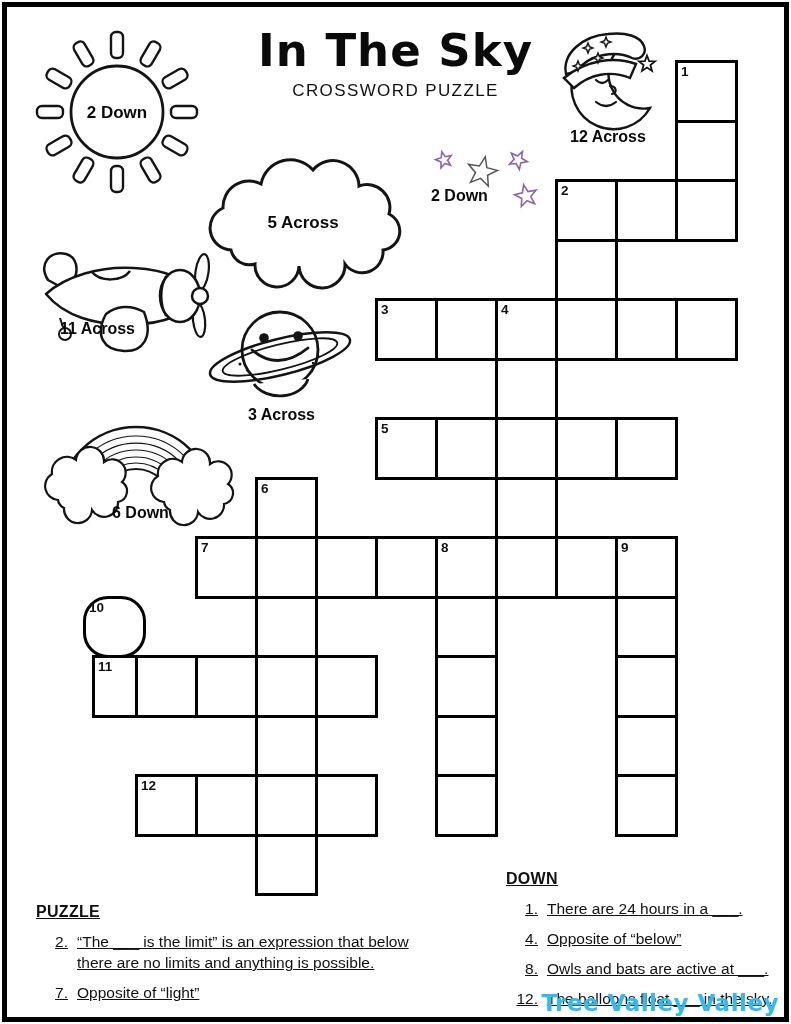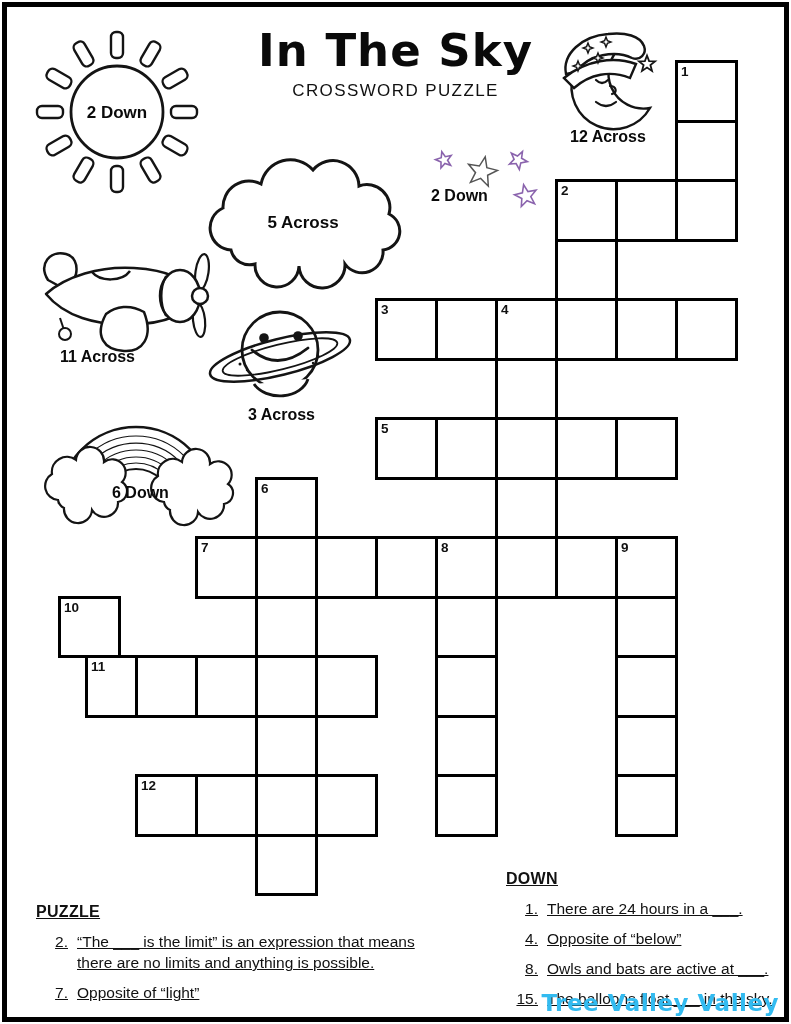--- a/index.html
+++ b/index.html
@@ -115,21 +115,21 @@
       <path d="M16,54 C36,36 70,26 104,28 C138,30 158,40 164,56 C158,74 136,84 102,84 C66,86 34,76 16,54 Z"></path>
       <path d="M62,32 C70,42 92,42 100,31" fill="none"></path>
       <ellipse cx="172" cy="32" rx="6.5" ry="18" transform="rotate(8 172 32)" stroke-width="2.2"></ellipse>
       <ellipse cx="169" cy="80" rx="6" ry="17" transform="rotate(-6 169 80)" stroke-width="2.2"></ellipse>
       <ellipse cx="150" cy="56" rx="20" ry="26"></ellipse>
       <path d="M136,36 C130,48 130,64 136,76" fill="none" stroke-width="2"></path>
       <circle cx="170" cy="56" r="8"></circle>
       <path d="M76,74 C64,96 74,110 94,111 C112,112 124,98 114,72 C100,64 86,66 76,74 Z"></path>
     </g>
   </svg>
-  <div class="label" style="left:60px;top:348px">11 Across</div>
+  <div class="label" style="left:60px;top:320px">11 Across</div>
 
   <svg style="left:200px;top:300px" width="158" height="106" viewBox="0 0 158 106">
     <circle cx="80" cy="50" r="38" fill="#fff" stroke="#141414" stroke-width="2.8"></circle>
     <g transform="rotate(-14 80 57)" fill="none" stroke="#141414">
       <ellipse cx="80" cy="57" rx="72" ry="18" stroke-width="2.5"></ellipse>
       <ellipse cx="80" cy="57" rx="59" ry="12.5" stroke-width="1.8"></ellipse>
     </g>
     <path d="M54,84 A29,22 0 0 0 108,79" fill="#fff" stroke="#141414" stroke-width="2.8"></path>
     <g fill="#141414">
       <circle cx="64" cy="38" r="4.8"></circle>
@@ -149,21 +149,21 @@
       <path d="M28,112 A68,68 0 0 1 164,112" stroke-width="1.2"></path>
       <path d="M35,112 A61,61 0 0 1 157,112" stroke-width="1.2"></path>
       <path d="M42,112 A54,54 0 0 1 150,112" stroke-width="1.2"></path>
       <path d="M49,112 A47,47 0 0 1 143,112" stroke-width="1.2"></path>
       <path d="M55,112 A41,41 0 0 1 137,112" stroke-width="1.2"></path>
       <path d="M61,112 A35,35 0 0 1 131,112" stroke-width="1.8"></path>
     </g>
     <use href="#minicloud" transform="translate(2,8)" fill="#fff" stroke="#141414" stroke-width="2.2"></use>
     <use href="#minicloud" transform="translate(108,10)" fill="#fff" stroke="#141414" stroke-width="2.2"></use>
   </svg>
-  <div class="label" style="left:112px;top:484px">6 Down</div>
+  <div class="label" style="left:112px;top:504px">6 Down</div>
 
   <div style="position:absolute;inset:0;">
       <div class="cell" style="left: 675px; top: 60px;">
         <span class="cnum">1</span>
       </div>
       <div class="cell" style="left: 675px; top: 119.5px;"></div>
       <div class="cell" style="left: 555px; top: 179px;">
         <span class="cnum">2</span>
       </div>
       <div class="cell" style="left: 615px; top: 179px;"></div>
@@ -198,27 +198,27 @@
       <div class="cell" style="left: 315px; top: 536px;"></div>
       <div class="cell" style="left: 375px; top: 536px;"></div>
       <div class="cell" style="left: 435px; top: 536px;">
         <span class="cnum">8</span>
       </div>
       <div class="cell" style="left: 495px; top: 536px;"></div>
       <div class="cell" style="left: 555px; top: 536px;"></div>
       <div class="cell" style="left: 615px; top: 536px;">
         <span class="cnum">9</span>
       </div>
-      <div class="cell" style="left: 58px; top: 595.5px;">
+      <div class="cell" style="left: 83px; top: 595.5px; border-radius: 25px;">
         <span class="cnum">10</span>
       </div>
       <div class="cell" style="left: 255px; top: 595.5px;"></div>
       <div class="cell" style="left: 435px; top: 595.5px;"></div>
       <div class="cell" style="left: 615px; top: 595.5px;"></div>
-      <div class="cell" style="left: 85px; top: 655px;">
+      <div class="cell" style="left: 92px; top: 655px;">
         <span class="cnum">11</span>
       </div>
       <div class="cell" style="left: 135px; top: 655px;"></div>
       <div class="cell" style="left: 195px; top: 655px;"></div>
       <div class="cell" style="left: 255px; top: 655px;"></div>
       <div class="cell" style="left: 315px; top: 655px;"></div>
       <div class="cell" style="left: 435px; top: 655px;"></div>
       <div class="cell" style="left: 615px; top: 655px;"></div>
       <div class="cell" style="left: 255px; top: 714.5px;"></div>
       <div class="cell" style="left: 435px; top: 714.5px;"></div>
@@ -231,21 +231,21 @@
       <div class="cell" style="left: 315px; top: 774px;"></div>
       <div class="cell" style="left: 435px; top: 774px;"></div>
       <div class="cell" style="left: 615px; top: 774px;"></div>
       <div class="cell" style="left: 255px; top: 833.5px;"></div>
     </div>
 
   <div class="clues" id="across">
     <div class="clues-heading">PUZZLE</div>
     <div class="clue-row">
       <span class="clue-num">2.</span>
-      <span class="clue-text">“The ___ is the limit” is an expression that means there are no limits and anything is possible.</span>
+      <span class="clue-text">“The ___ is the limit” is an expression that below there are no limits and anything is possible.</span>
     </div>
     <div class="clue-row">
       <span class="clue-num">7.</span>
       <span class="clue-text">Opposite of “light”</span>
     </div>
   </div>
 
   <div class="clues" id="down">
     <div class="clues-heading">DOWN</div>
     <div class="clue-row">
@@ -254,19 +254,19 @@
     </div>
     <div class="clue-row">
       <span class="clue-num">4.</span>
       <span class="clue-text">Opposite of “below”</span>
     </div>
     <div class="clue-row">
       <span class="clue-num">8.</span>
       <span class="clue-text">Owls and bats are active at ___.</span>
     </div>
     <div class="clue-row">
-      <span class="clue-num">15.</span>
+      <span class="clue-num">12.</span>
       <span class="clue-text">The balloons float ___ in the sky.</span>
     </div>
   </div>
 
   <div class="brand">Tree Valley Valley</div>
 </div>
 
 </body></html>

